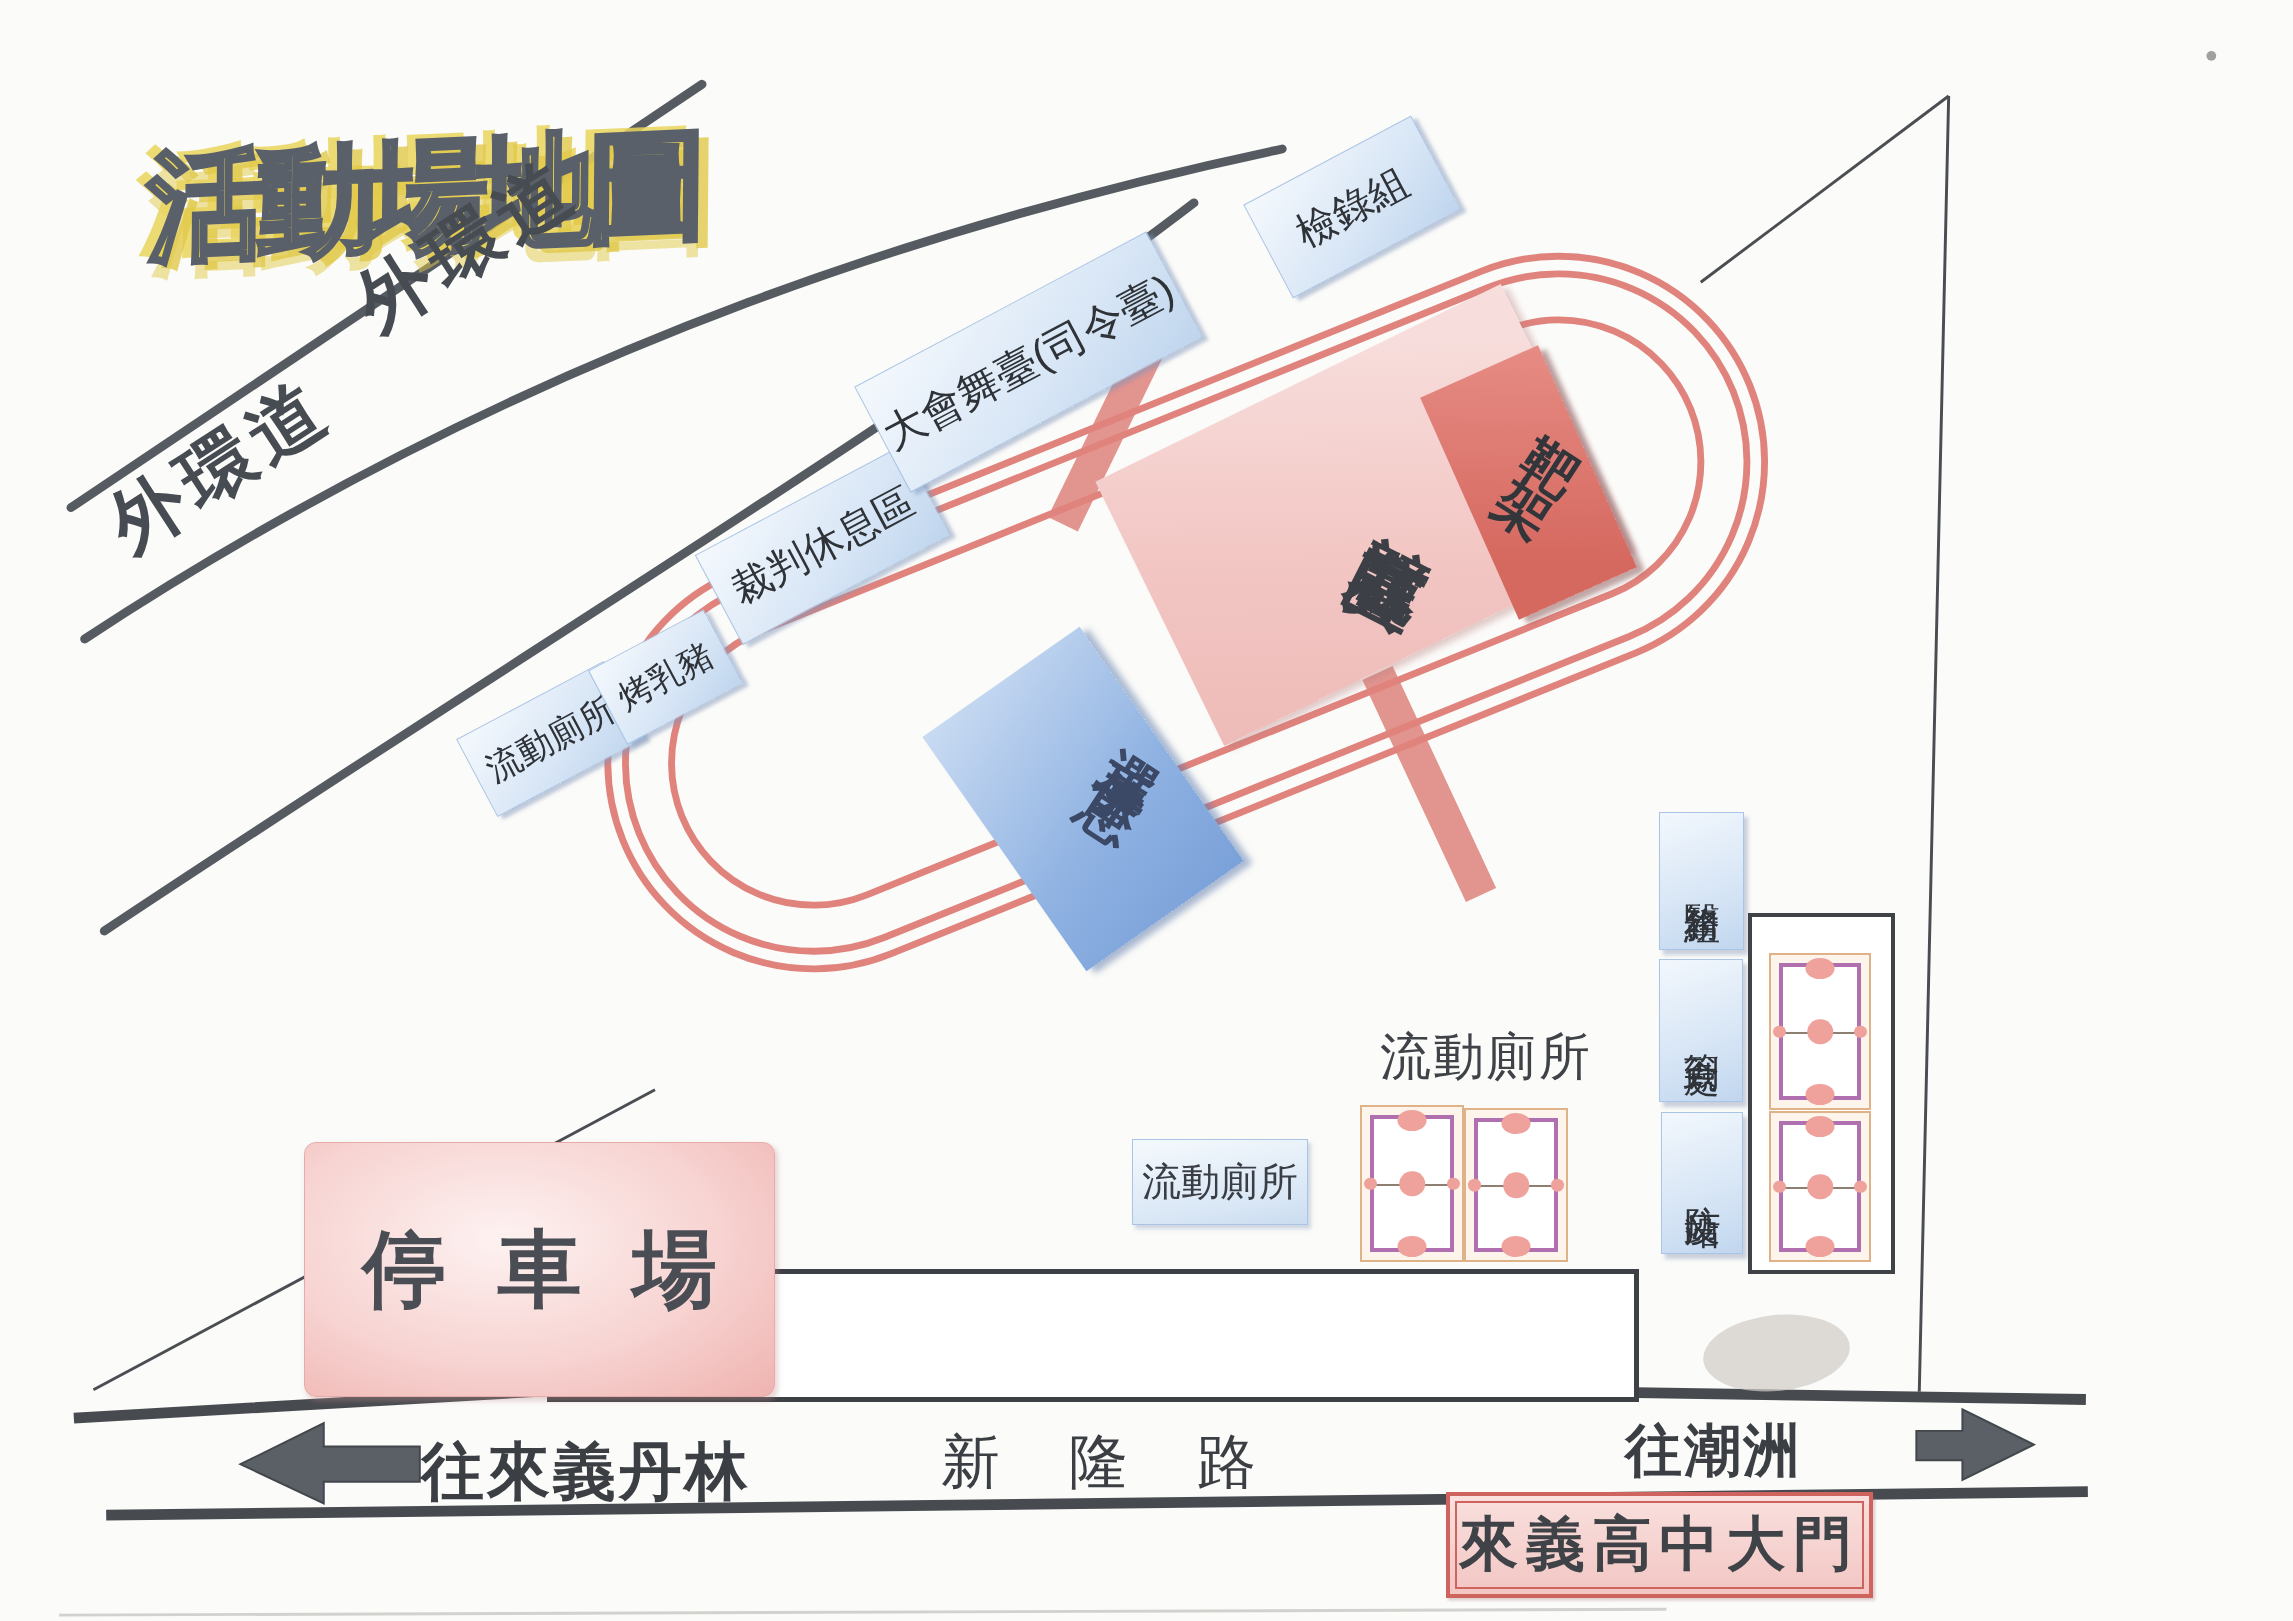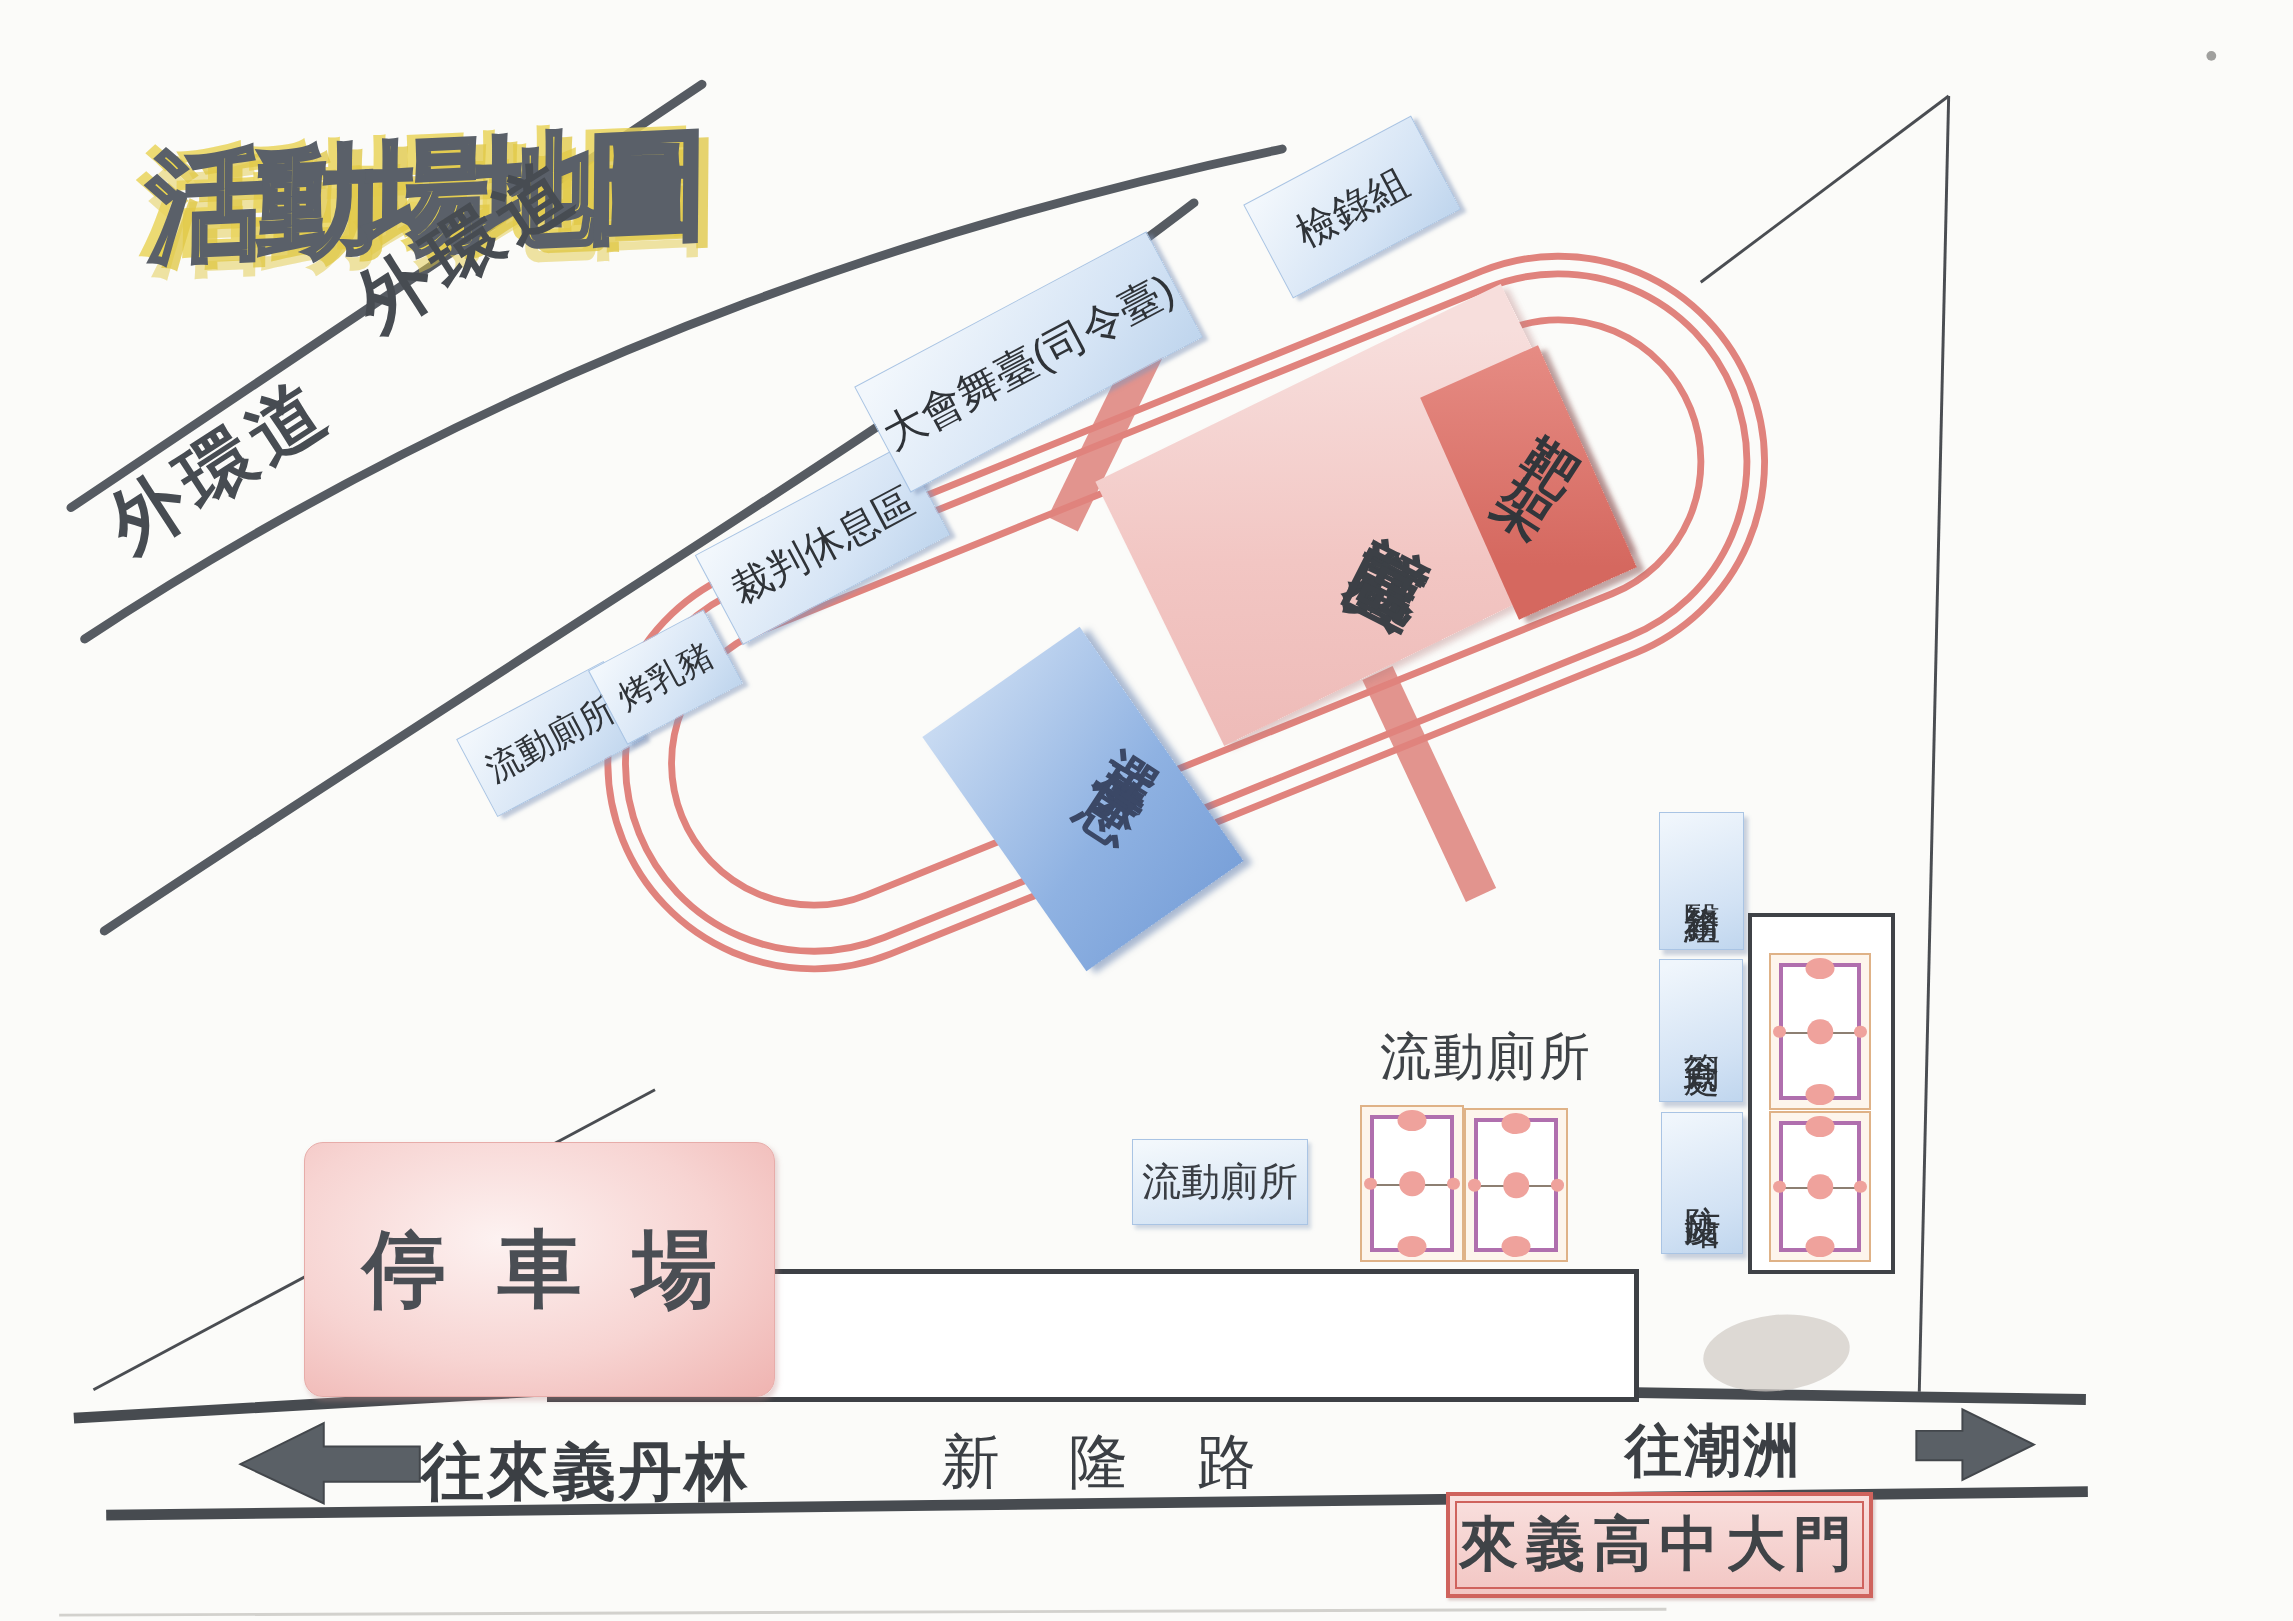--- a/index.html
+++ b/index.html
@@ -49,21 +49,21 @@
   .table-icon .mid{position:absolute;left:5%;right:5%;top:50%;height:2px;background:#8d7f72;}
   .table-icon .c{position:absolute;background:#efa29c;border-radius:50%;}
   .c-top{width:29px;height:21.6px;left:50%;top:2.9px;transform:translateX(-50%);}
   .c-bot{width:29px;height:21.6px;left:50%;bottom:2.9px;transform:translateX(-50%);}
   .c-left{width:12.7px;height:12.7px;left:2px;top:50%;transform:translateY(-50%);}
   .c-right{width:12.7px;height:12.7px;right:2px;top:50%;transform:translateY(-50%);}
   .c-mid{width:25.5px;height:25.5px;left:50%;top:50%;transform:translate(-50%,-50%);}
   .longrect{background:#ffffff;border:5.9px solid #3d4045;}
   .parkinglot{
     background:radial-gradient(ellipse at 42% 38%, #fdf2f1 0%, #f7d4d2 55%, #efb3b0 100%);
-    border:1px solid #e7aca9;border-radius:19px;box-shadow:2.9px 3.9px 4.9px rgba(190,140,140,.35);
+    border:1px solid #e7aca9;border-radius:12px;box-shadow:2.9px 3.9px 4.9px rgba(190,140,140,.35);
     display:flex;align-items:center;justify-content:center;
   }
   .parkinglot span{font-size:84px;letter-spacing:51px;padding-left:51px;color:#4a4e54;font-weight:600;}
   .entrance{
     border-radius:50%;border:3.9px dotted #8f423c;
     background:radial-gradient(circle at 42% 38%, #c2625a 0%, #b3544d 55%, #a04841 100%);
     display:flex;align-items:center;justify-content:center;
   }
   .entrance span{font-size:51px;font-weight:bold;color:#2f3236;letter-spacing:5.9px;}
   .entshadow{background:#d0cbc5;border-radius:50%;opacity:.7;transform:rotate(-6deg);}

